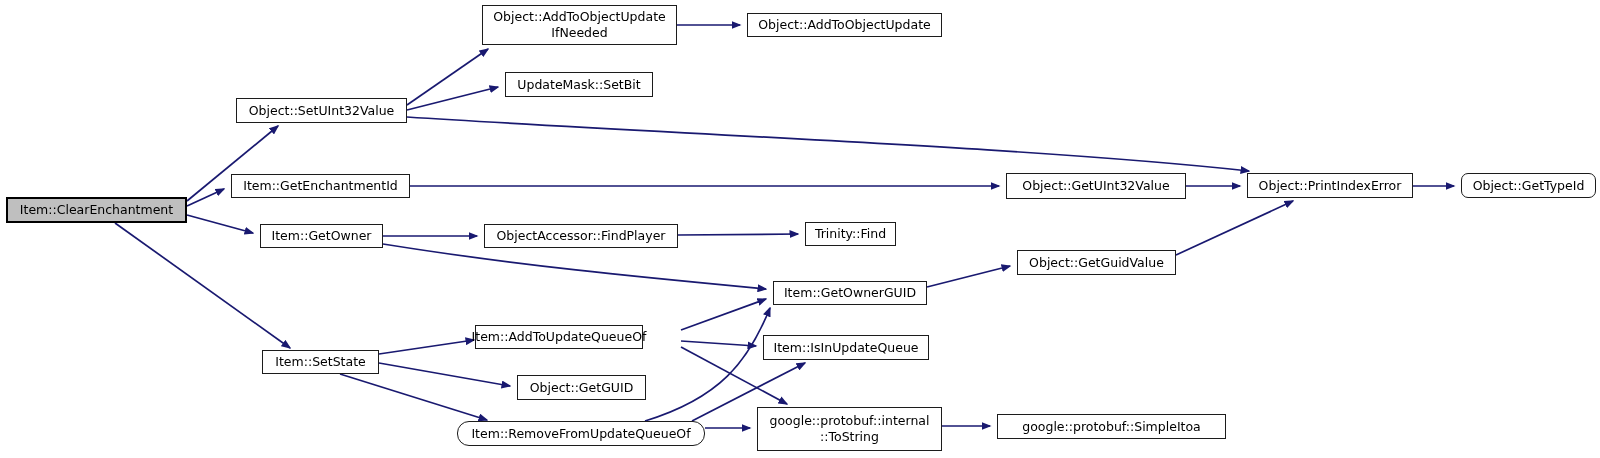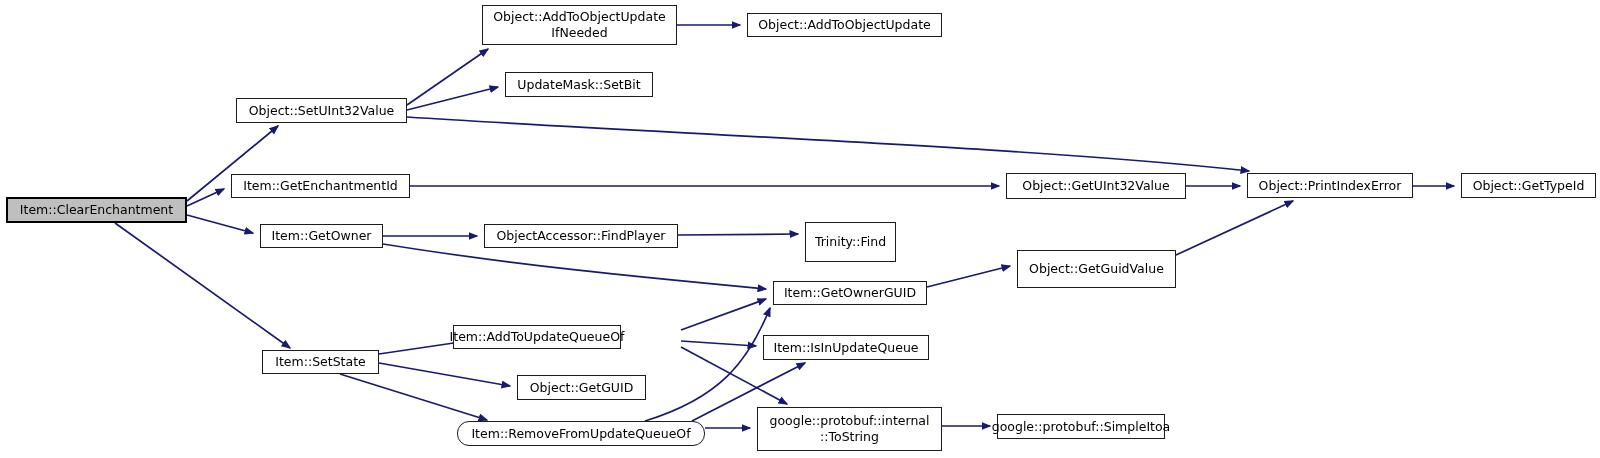--- a/index.html
+++ b/index.html
@@ -85,53 +85,53 @@
     </div>
     <div class="node" title="Item::GetEnchantmentId" style="left: 231px; top: 174px; width: 179px; height: 24px;">
       <span>Item::GetEnchantmentId</span>
     </div>
     <div class="node" title="Object::GetUInt32Value" style="left: 1006px; top: 173px; width: 180px; height: 26px;">
       <span>Object::GetUInt32Value</span>
     </div>
     <div class="node" title="Object::PrintIndexError" style="left: 1247px; top: 173px; width: 166px; height: 25px; text-align: center;">
       <span>Object::PrintIndexError</span>
     </div>
-    <div class="node" title="Object::GetTypeId" style="left: 1461px; top: 173px; width: 135px; height: 25px;">
+    <div class="node" title="Object::GetTypeId" style="left: 1461px; top: 173px; width: 135px; height: 25px; border-radius: 7px;">
       <span>Object::GetTypeId</span>
     </div>
     <div class="node" title="Item::GetOwner" style="left: 260px; top: 224px; width: 123px; height: 24px;">
       <span>Item::GetOwner</span>
     </div>
     <div class="node" title="ObjectAccessor::FindPlayer" style="left: 484px; top: 224px; width: 194px; height: 24px;">
       <span>ObjectAccessor::FindPlayer</span>
     </div>
-    <div class="node" title="Trinity::Find" style="left: 805px; top: 222px; width: 91px; height: 40px;">
+    <div class="node" title="Trinity::Find" style="left: 805px; top: 222px; width: 91px; height: 24px;">
       <span>Trinity::Find</span>
     </div>
-    <div class="node" title="Object::GetGuidValue" style="left: 1017px; top: 250px; width: 159px; height: 38px;">
+    <div class="node" title="Object::GetGuidValue" style="left: 1017px; top: 250px; width: 159px; height: 25px;">
       <span>Object::GetGuidValue</span>
     </div>
     <div class="node" title="Item::GetOwnerGUID" style="left: 773px; top: 281px; width: 154px; height: 24px;">
       <span>Item::GetOwnerGUID</span>
     </div>
     <div class="node" title="Item::SetState" style="left: 262px; top: 350px; width: 117px; height: 24px;">
       <span>Item::SetState</span>
     </div>
-    <div class="node" title="Item::AddToUpdateQueueOf" style="left: 453px; top: 325px; width: 168px; height: 24px;">
+    <div class="node" title="Item::AddToUpdateQueueOf" style="left: 475px; top: 325px; width: 168px; height: 24px;">
       <span>Item::AddToUpdateQueueOf</span>
     </div>
     <div class="node" title="Item::IsInUpdateQueue" style="left: 763px; top: 335px; width: 166px; height: 25px;">
       <span>Item::IsInUpdateQueue</span>
     </div>
     <div class="node" title="Object::GetGUID" style="left: 517px; top: 375px; width: 129px; height: 25px;">
       <span>Object::GetGUID</span>
     </div>
     <div class="node" title="Item::RemoveFromUpdateQueueOf" style="left: 457px; top: 421px; width: 248px; height: 25px; border-radius: 12px;">
       <span>Item::RemoveFromUpdateQueueOf</span>
     </div>
     <div class="node" title="google::protobuf::internal ::ToString" style="left: 757px; top: 407px; width: 185px; height: 44px;">
       <span>google::protobuf::internal</span>
       <span>::ToString</span>
     </div>
-    <div class="node" title="google::protobuf::SimpleItoa" style="left: 997px; top: 414px; width: 168px; height: 25px;">
+    <div class="node" title="google::protobuf::SimpleItoa" style="left: 997px; top: 414px; width: 229px; height: 25px;">
       <span>google::protobuf::SimpleItoa</span>
     </div>
   </div>
 
 </body></html>

